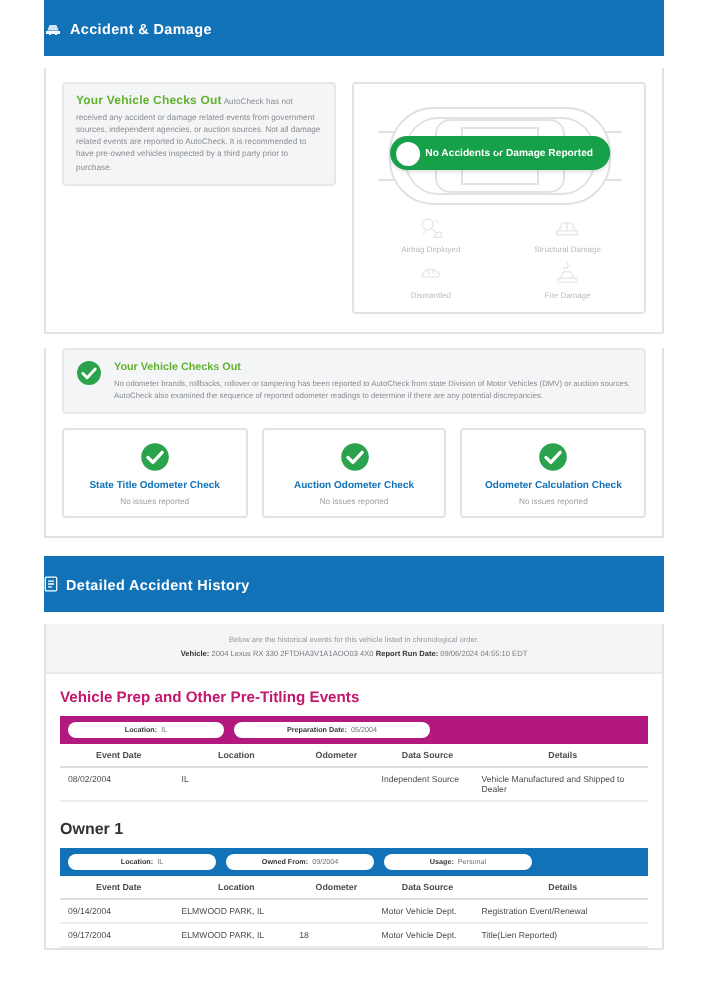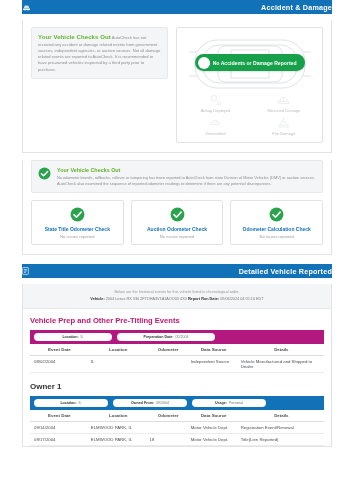--- a/index.html
+++ b/index.html
@@ -8,21 +8,21 @@
     background: #ffffff;
     font-family: "Liberation Sans", sans-serif;
     overflow: hidden;
   }
   .page { width: 354px; height: 500px; position: relative; background:#fff; }
 
   .card { margin: 6px 22px; background:#fff; border:1px solid #e3e3e3; border-top:none; }
 
   .sec-header {
     background:#1272b8; color:#fff;
-    height:14px; display:flex; align-items:center; justify-content:space-between;
+    height:28px; display:flex; align-items:center; justify-content:flex-start;
     gap:4px; font-size:7.2px; font-weight:bold; letter-spacing:.2px;
     margin:0 22px;
   }
   .sec-header svg { display:block; }
 
   
   .ad-body { display:flex; padding:7px 8px 9px 8px; gap:8px; }
   .ad-left { width:47%; }
   .notice {
     background:#f4f5f6; border:1px solid #e7e8ea; border-radius:2px;
@@ -255,21 +255,21 @@
     </div>
   </div>
 
   <div class="sec-header" style="margin-top:9px">
     <span>
       <svg width="7" height="8" viewBox="0 0 12 14" fill="none" stroke="#fff" stroke-width="1.1">
         <rect x="1" y="1" width="10" height="12" rx="1"></rect>
         <path d="M3.4 4.5h5.2M3.4 7h5.2M3.4 9.5h3.4"></path>
       </svg>
     </span>
-    <span>Detailed Vehicle Reported</span>
+    <span>Detailed Accident History</span>
   </div>
 
   <div class="card">
     <div class="dvh-sub">
       <div>Below are the historical events for this vehicle listed in chronological order.</div>
       <div class="l2">
         <b>Vehicle:</b>
         <span>2004 Lexus RX 330 2FTDHA3V1A1AOO03 4X0</span>
         <b>Report Run Date:</b>
         <span>09/06/2024 04:55:10 EDT</span>

